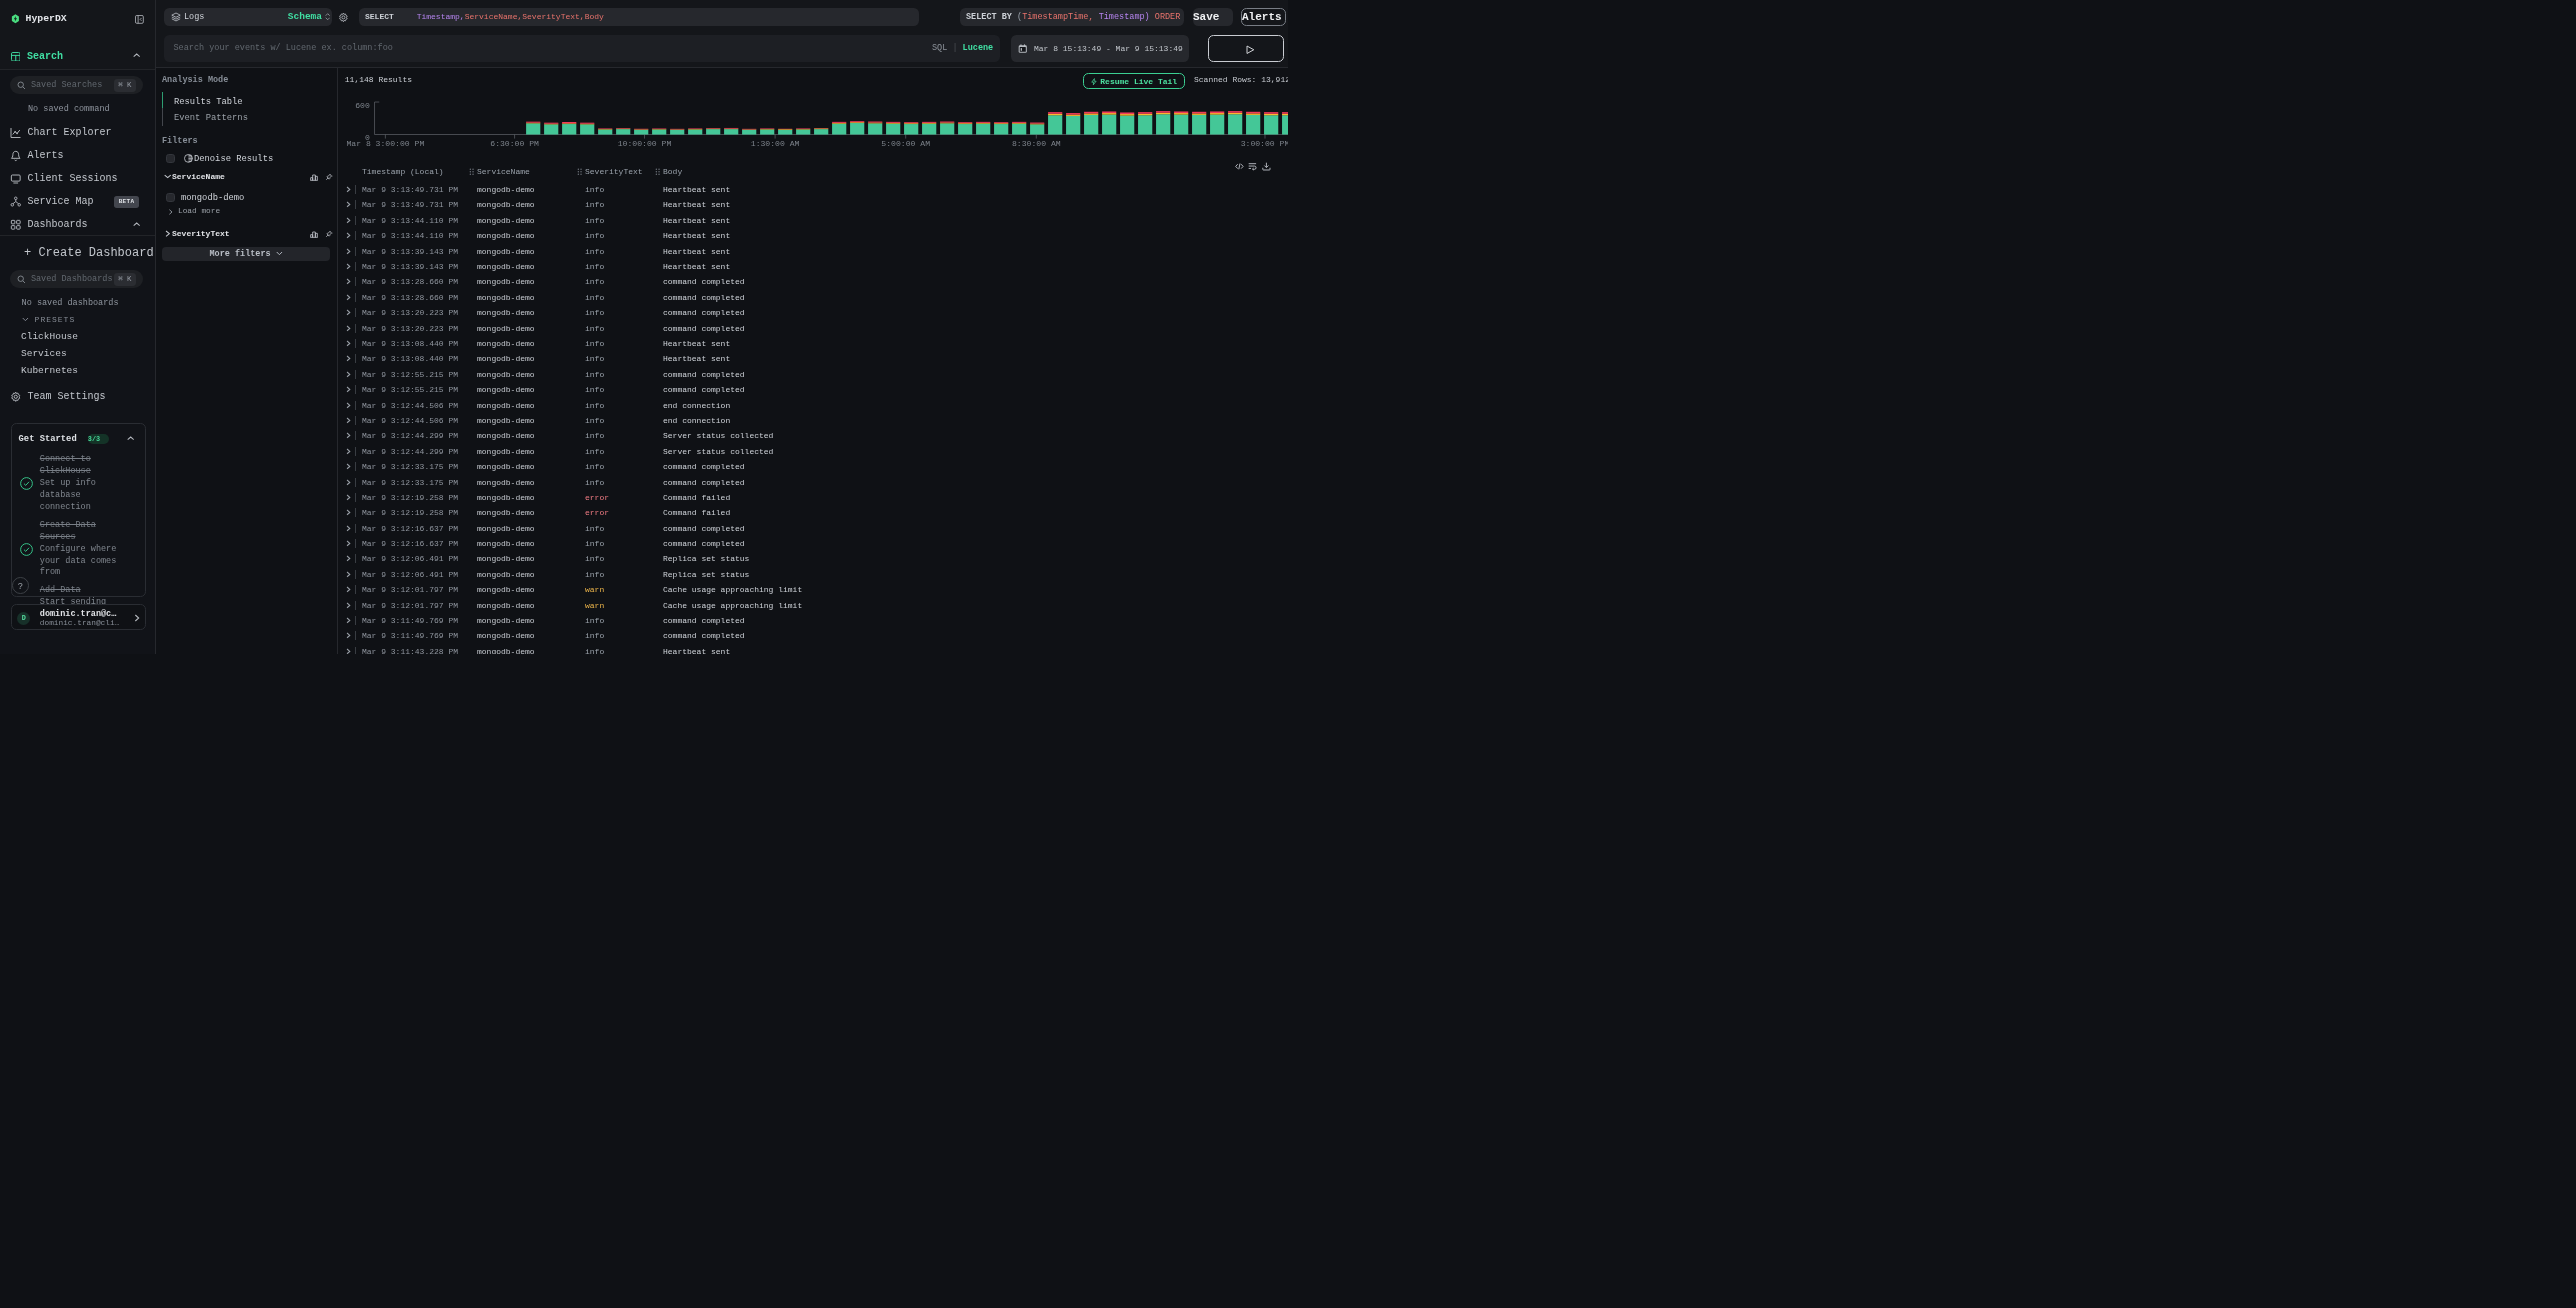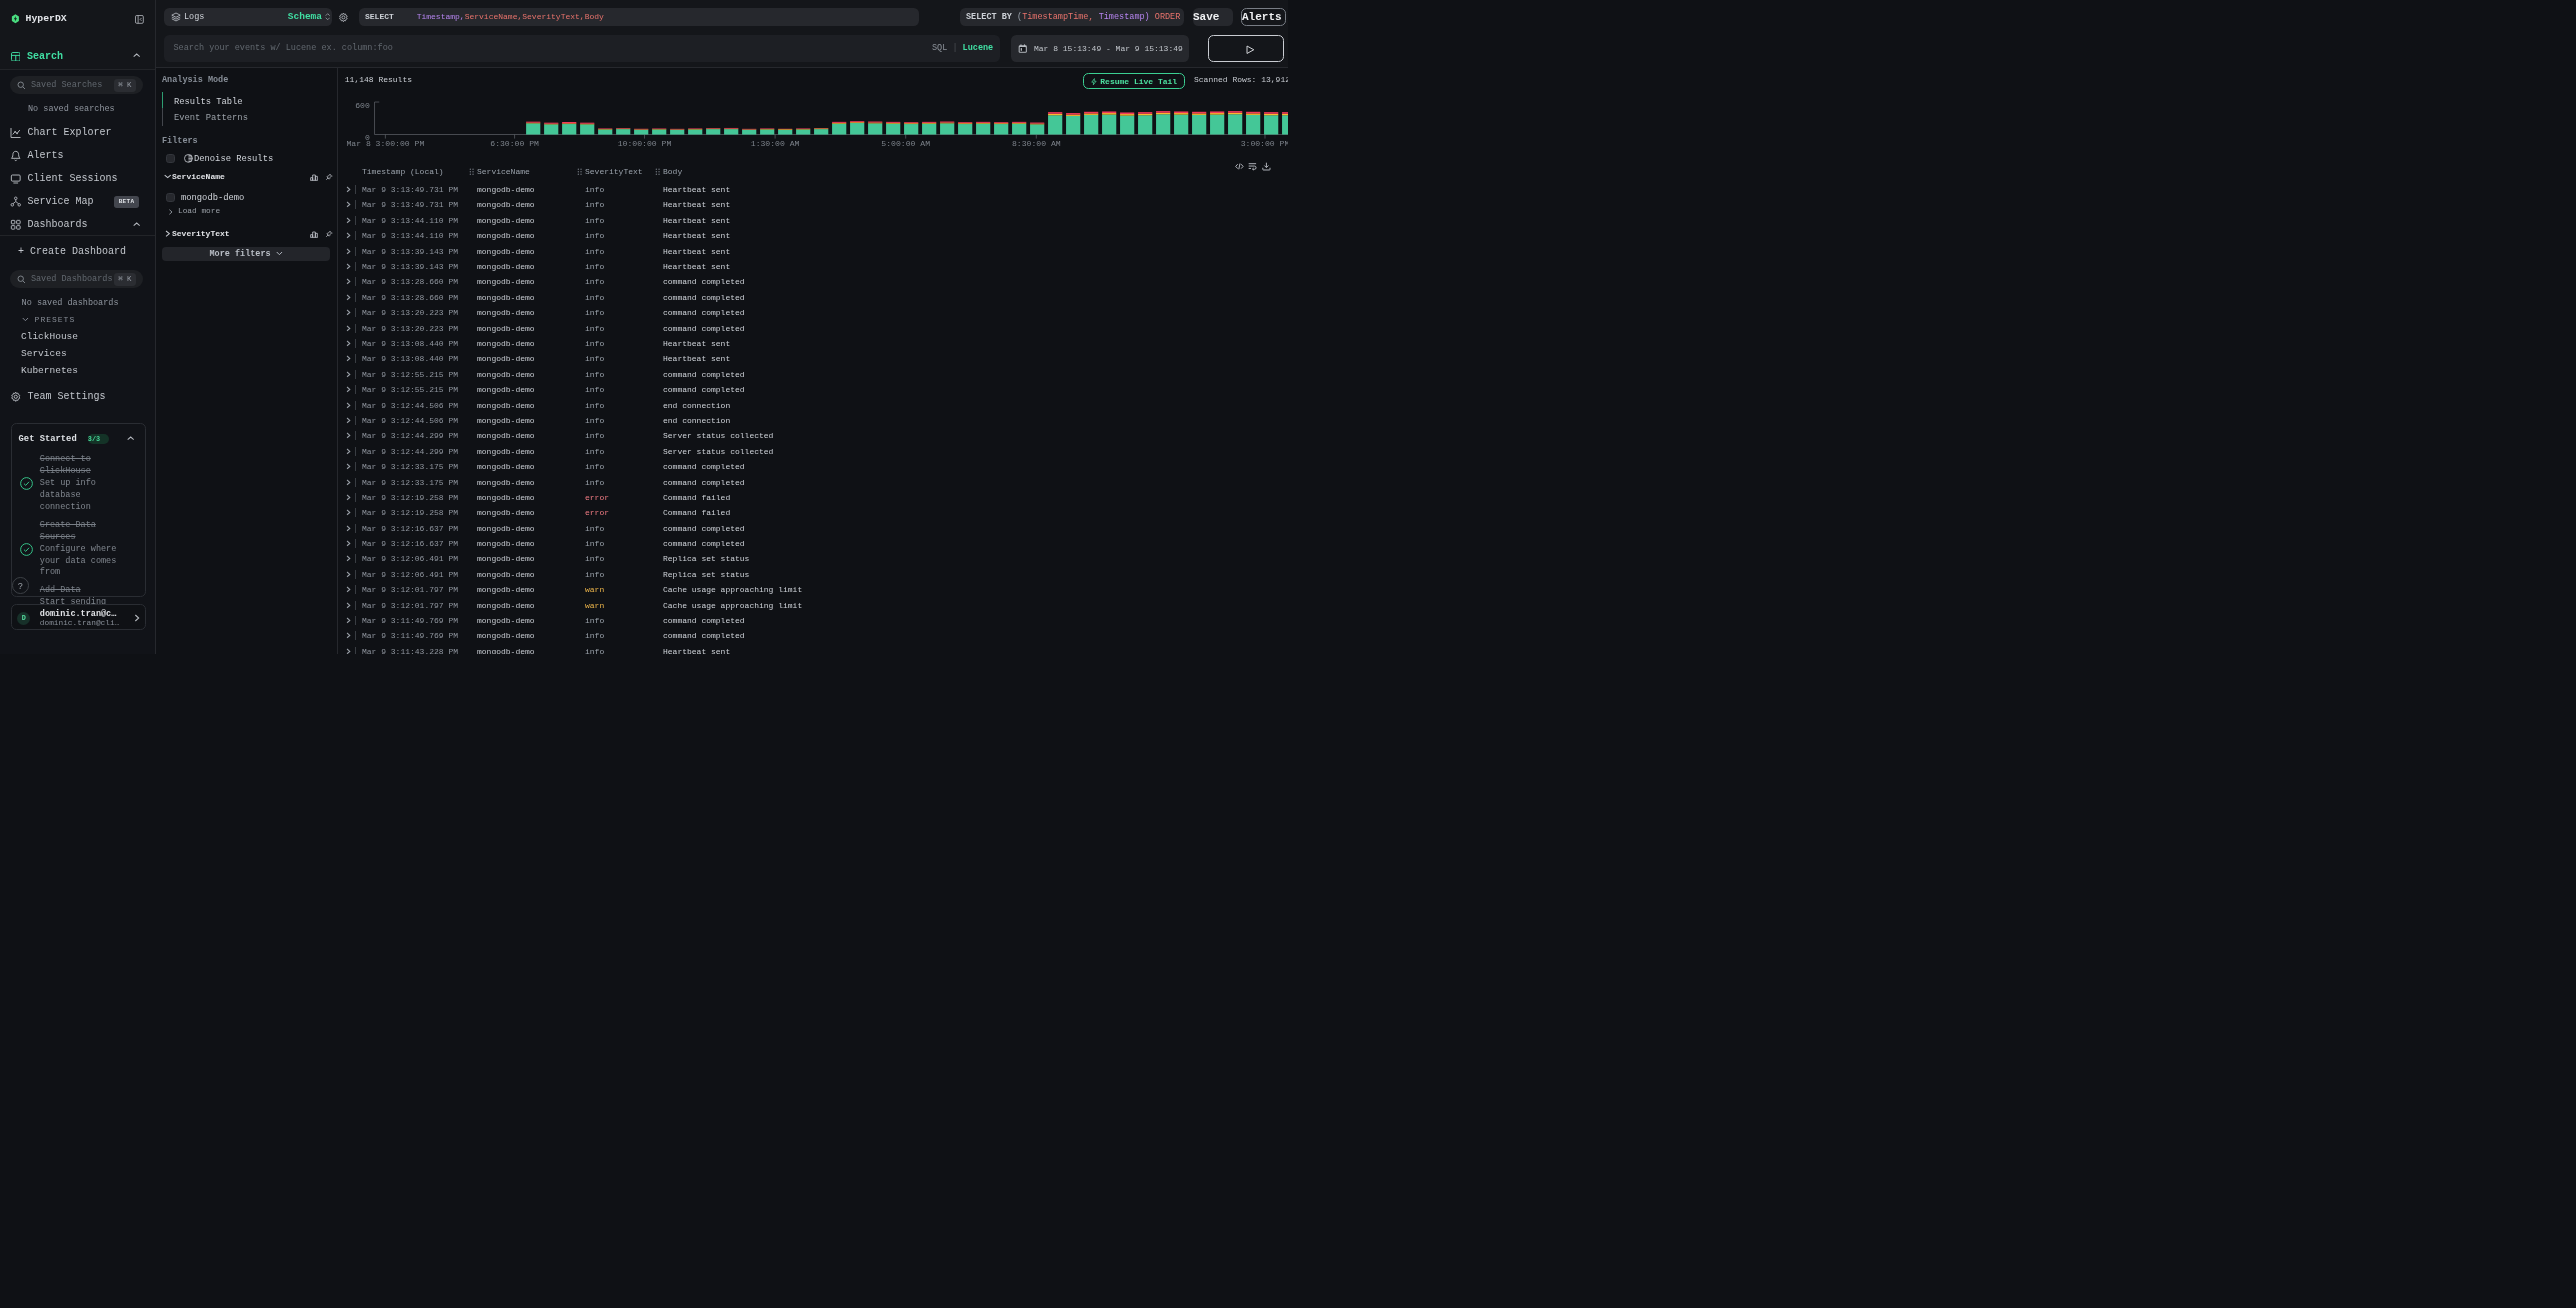--- a/index.html
+++ b/index.html
@@ -116,21 +116,21 @@
       </svg>
  </div>
  <div class="pill" style="top:76px">
   <svg class="mag" width="8.8" height="8.8" viewBox="0 0 13 13">
         <circle cx="5.5" cy="5.5" r="4" fill="none" stroke="#82888f" stroke-width="1.4"></circle>
         <line x1="8.6" y1="8.6" x2="12" y2="12" stroke="#82888f" stroke-width="1.4"></line>
       </svg>
   <span class="ph">Saved Searches</span>
   <span class="kbd">⌘ K</span>
  </div>
- <div class="muted" style="left:28px;top:104px">No saved searches</div>
+ <div class="muted" style="left:28px;top:104px">No saved command</div>
  <div class="navitem" style="top:127px">
   <svg width="11.5" height="11.5" viewBox="0 0 17 17">
         <path d="M1.5 1.5 V15.5 H15.5" fill="none" stroke="#b6bac0" stroke-width="1.4"></path>
         <path d="M4 11 L7.5 7 L10.5 9.5 L14.5 4.5" fill="none" stroke="#b6bac0" stroke-width="1.4"></path>
         <circle cx="7.5" cy="7" r="1.2" fill="#b6bac0"></circle>
         <circle cx="10.5" cy="9.5" r="1.2" fill="#b6bac0"></circle>
       </svg>
   <span>Chart Explorer</span>
  </div>
  <div class="navitem" style="top:150px">
@@ -163,21 +163,21 @@
         <rect x="9.8" y="2" width="5.2" height="5.2" rx="1" fill="none" stroke="#b6bac0" stroke-width="1.4"></rect>
         <rect x="2" y="9.8" width="5.2" height="5.2" rx="1" fill="none" stroke="#b6bac0" stroke-width="1.4"></rect>
         <rect x="9.8" y="9.8" width="5.2" height="5.2" rx="1" fill="none" stroke="#b6bac0" stroke-width="1.4"></rect>
       </svg>
   <span>Dashboards</span>
  </div>
  <svg class="caret" style="top:222px" width="7.4" height="4.7" viewBox="0 0 11 7">
       <path d="M1 5.5 L5.5 1.5 L10 5.5" fill="none" stroke="#b6bac0" stroke-width="1.5"></path>
     </svg>
  <div class="sep" style="top:235px"></div>
- <div style="position:absolute;left:18px;top:246px;font-size:10px;color:#c3c7cd">+ Create Dashboard</div>
+ <div style="position:absolute;left:24px;top:246px;font-size:12px;color:#c3c7cd">+ Create Dashboard</div>
  <div class="pill" style="top:270px">
   <svg class="mag" width="8.8" height="8.8" viewBox="0 0 13 13">
         <circle cx="5.5" cy="5.5" r="4" fill="none" stroke="#82888f" stroke-width="1.4"></circle>
         <line x1="8.6" y1="8.6" x2="12" y2="12" stroke="#82888f" stroke-width="1.4"></line>
       </svg>
   <span class="ph">Saved Dashboards</span>
   <span class="kbd">⌘ K</span>
  </div>
  <div class="muted" style="left:21.6px;top:298px">No saved dashboards</div>
  <div style="position:absolute;left:22px;top:315px;font-size:8px;letter-spacing:1px;color:#868c95"><svg style="display:inline-block;vertical-align:0.7px" width="6.8" height="4.7" viewBox="0 0 10 7">

